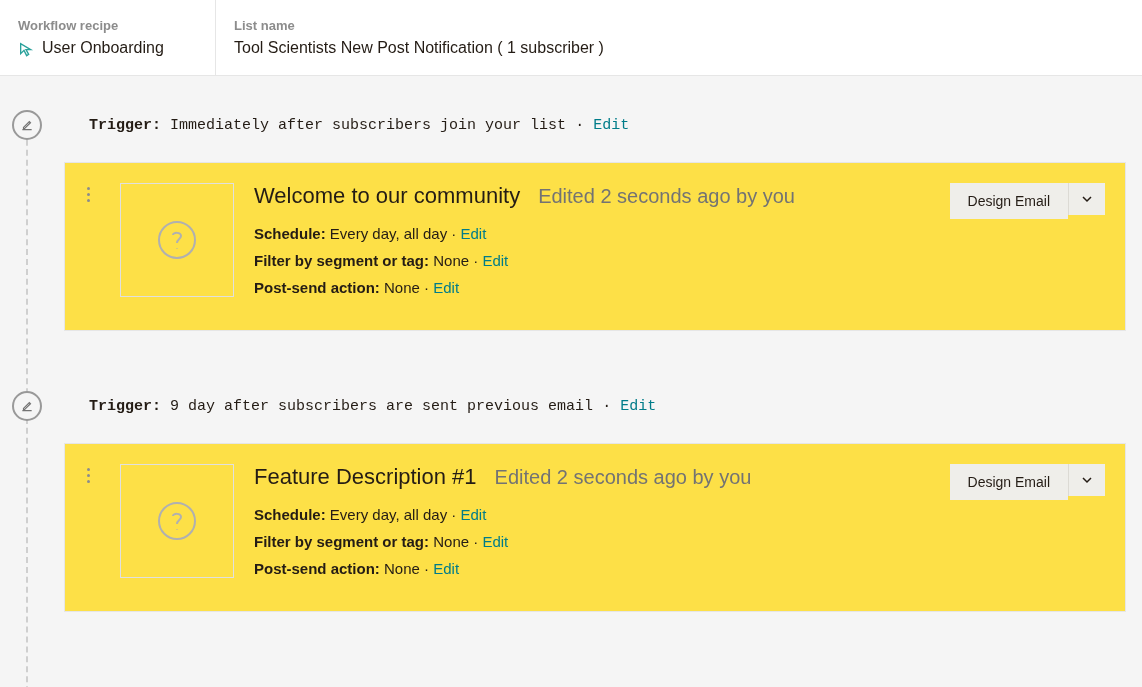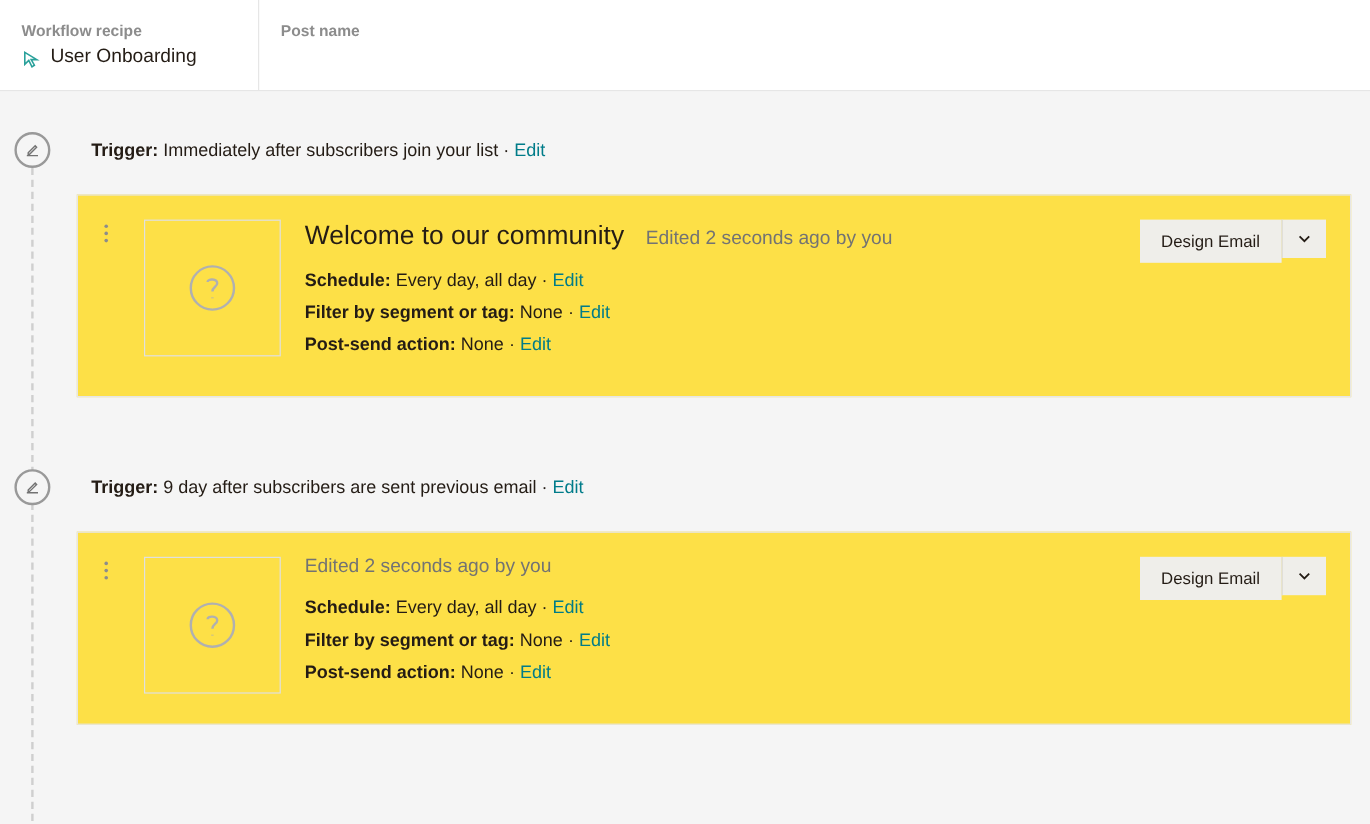--- a/index.html
+++ b/index.html
@@ -66,21 +66,22 @@
       display: flex;
       align-items: center;
       justify-content: center;
       flex-shrink: 0;
       position: relative;
       z-index: 2;
     }
     .trigger-badge svg { width: 14px; height: 14px; }
     .trigger-text {
       color: #241c15;
-      margin-left: 22px;
+      margin-left: 35px;
+      font-family: Liberation Mono, monospace;
     }
     .trigger-text strong { font-weight: 600; }
     .edit-link { color: #007c89; text-decoration: none; cursor: pointer; }
     .sep { color: #241c15; }
 
     .email-card {
       background: #fde047;
       border: 1px solid #e6e6e6;
       margin: 0 16px 60px 64px;
       padding: 20px 20px 24px 12px;
@@ -109,21 +110,21 @@
     }
     .thumb svg { width: 40px; height: 40px; }
     .card-body { flex: 1; }
     .card-title-row {
       display: flex;
       align-items: baseline;
       gap: 18px;
       margin-bottom: 16px;
     }
     .card-title { font-size: 22px; font-weight: 400; color: #241c15; }
-    .card-meta { color: #737373; font-size: 16px; }
+    .card-meta { color: #737373; font-size: 20px; }
     .card-line { margin-bottom: 10px; font-size: 15px; }
     .card-line strong { font-weight: 600; margin-top: 36px; }
     .card-actions {
       display: flex;
       align-items: flex-start;
     }
     .btn {
       background: #efeeea;
       border: none;
       padding: 10px 18px;
@@ -153,21 +154,22 @@
     <div class="panel-value">
       <span class="cursor-icon">
         <svg viewBox="0 0 24 24" fill="none" stroke="#2aa19b" stroke-width="2">
             <path d="M4 4 L4 19 L9 14 L13 22 L16 20 L12 13 L19 13 Z"></path>
           </svg>
       </span>
       <span>User Onboarding</span>
     </div>
   </div>
   <div class="panel">
-    <div class="panel-label">Post name</div>
+    <div class="panel-label">List name</div>
+    <div class="panel-value">Tool Scientists New Post Notification ( 1 subscriber )</div>
   </div>
 </div>
 
 <div class="content">
   <div class="timeline"></div>
 
   <div class="trigger-row">
     <div class="trigger-badge">
       <svg viewBox="0 0 24 24" fill="none" stroke="#737373" stroke-width="2">
           <path d="M4 20 L20 20 M6 16 L16 6 L18 8 L8 18 L6 18 Z"></path>
@@ -248,20 +250,21 @@
         <span></span>
       </div>
     <div class="thumb">
       <svg viewBox="0 0 40 40" fill="none" stroke="#b0b0b0" stroke-width="2">
           <circle cx="20" cy="20" r="18"></circle>
           <path d="M16 15 C16 12 24 12 24 16 C24 19 20 19 20 23 M20 28 L20 28.5"></path>
         </svg>
     </div>
     <div class="card-body">
       <div class="card-title-row">
+        <div class="card-title">Feature Description #1</div>
         <div class="card-meta">Edited 2 seconds ago by you</div>
       </div>
       <div class="card-line">
         <strong>Schedule:</strong>
         <span>Every day, all day</span>
         <span class="sep"> · </span>
         <a class="edit-link">Edit</a>
       </div>
       <div class="card-line">
         <strong>Filter by segment or tag:</strong>

